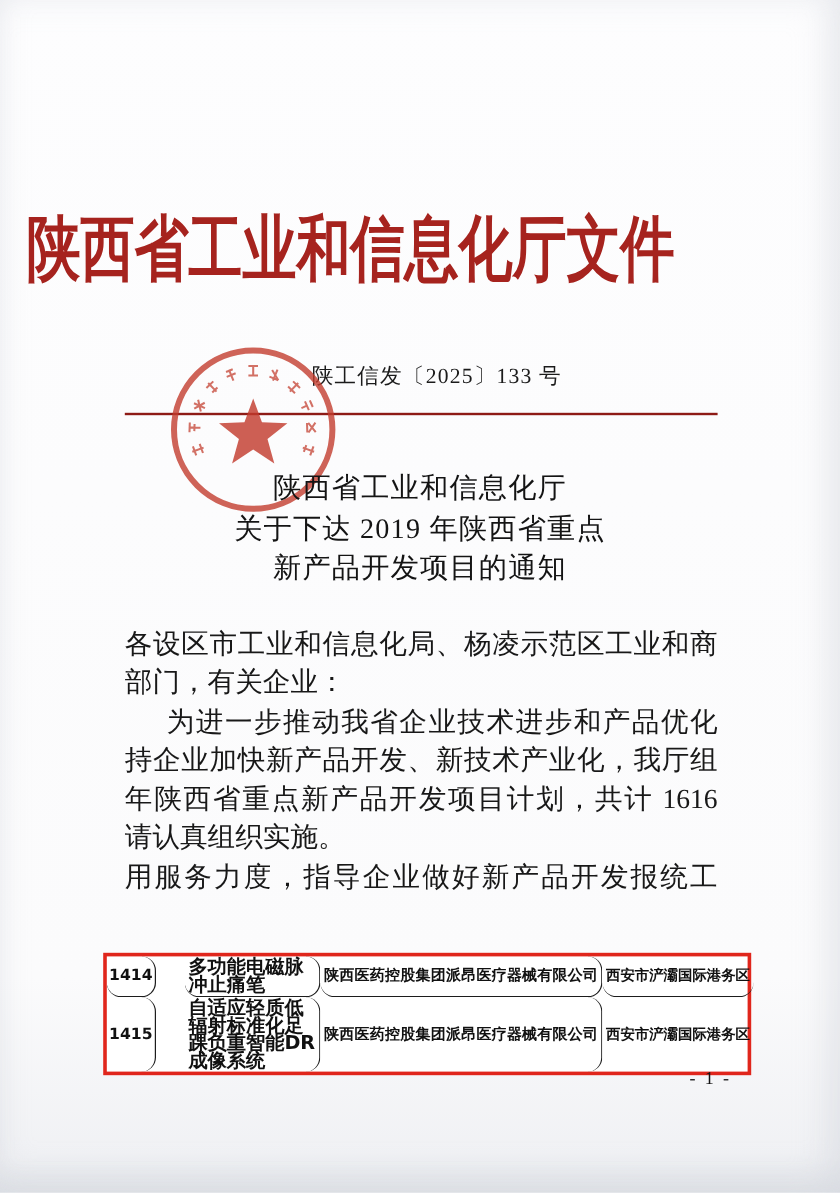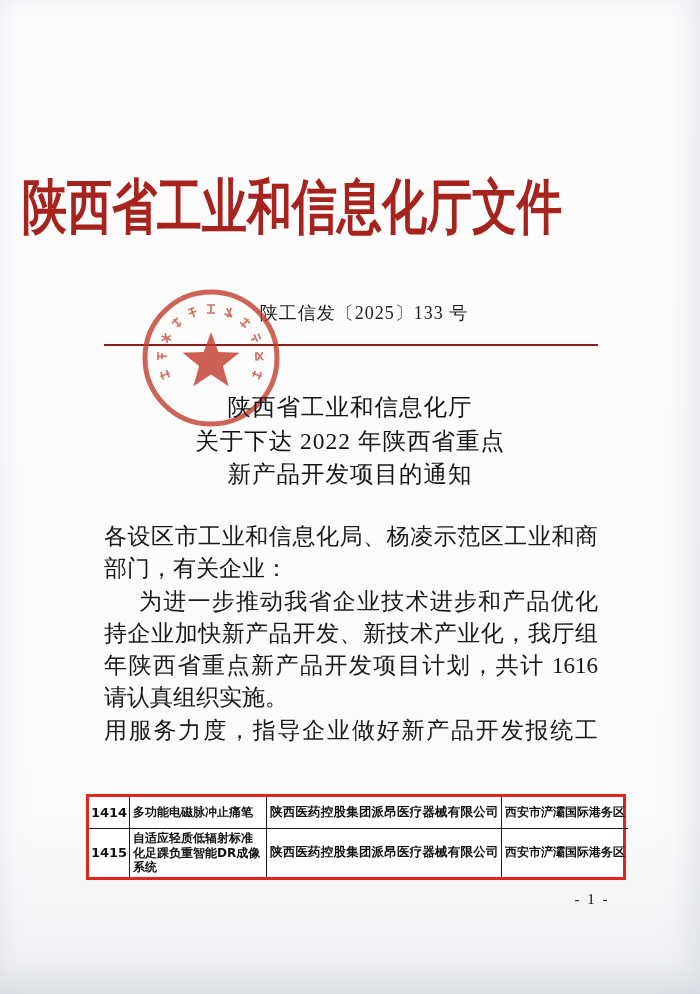--- a/index.html
+++ b/index.html
@@ -45,25 +45,26 @@
     position:absolute;left:86px;top:794px;width:540px;
     border:3px solid #e0261c;background:#fff;
     display:grid;grid-template-columns:41px 137px 235px 1fr;grid-auto-rows:auto;
     font-family:"DejaVu Sans", sans-serif;font-weight:600;color:#111;
     box-sizing:border-box;
   }
   .cell{
     display:flex;align-items:center;box-sizing:border-box;
     border-right:1.5px solid #1c1c1c;border-bottom:1.5px solid #1c1c1c;
     padding:2px 3px;
+    border-radius:12px;
   }
   .cell:nth-child(4n){border-right:none;text-align:center;}
   .cell.last-row{border-bottom:none;}
   .cell.c-no{justify-content:center;font-size:13px;min-height:32px;}
-  .cell.c-prod{font-size:12px;line-height:14.5px;}
+  .cell.c-prod{font-size:16px;line-height:14.5px;margin-left:24px;}
   .cell.c-comp{font-size:12.5px;letter-spacing:.2px;white-space:nowrap;}
   .cell.c-dist{font-size:12px;justify-content:center;white-space:nowrap;}
   .page-number{
     position:absolute;top:891px;left:552px;width:80px;
     text-align:center;font-size:15px;color:#141414;letter-spacing:2px;
   }
 </style>
 </head>
 <body>
 
@@ -119,21 +120,21 @@
           </g>
         <g transform="translate(79,76) rotate(110)  translate(0,-49)">
             <path d="M-4 -3 H4 M0 -5 V5 M-3 3 H3"></path>
           </g>
       </g>
     </g>
   </svg>
 
   <div class="heading">
     <div>陕西省工业和信息化厅</div>
-    <div>关于下达 2022 年陕西省重点</div>
+    <div>关于下达 2019 年陕西省重点</div>
     <div>新产品开发项目的通知</div>
   </div>
 
   <div class="bodytext">
     <div class="bline fill">各设区市工业和信息化局、杨凌示范区工业和商务局，省级有关</div>
     <div class="bline">部门，有关企业：</div>
     <div class="bline fill indent">为进一步推动我省企业技术进步和产品优化升级，省级有关</div>
     <div class="bline fill">持企业加快新产品开发、新技术产业化，我厅组织编制了 2025</div>
     <div class="bline fill">年陕西省重点新产品开发项目计划，共计 1616 项。现下达你们，</div>
     <div class="bline">请认真组织实施。</div>

